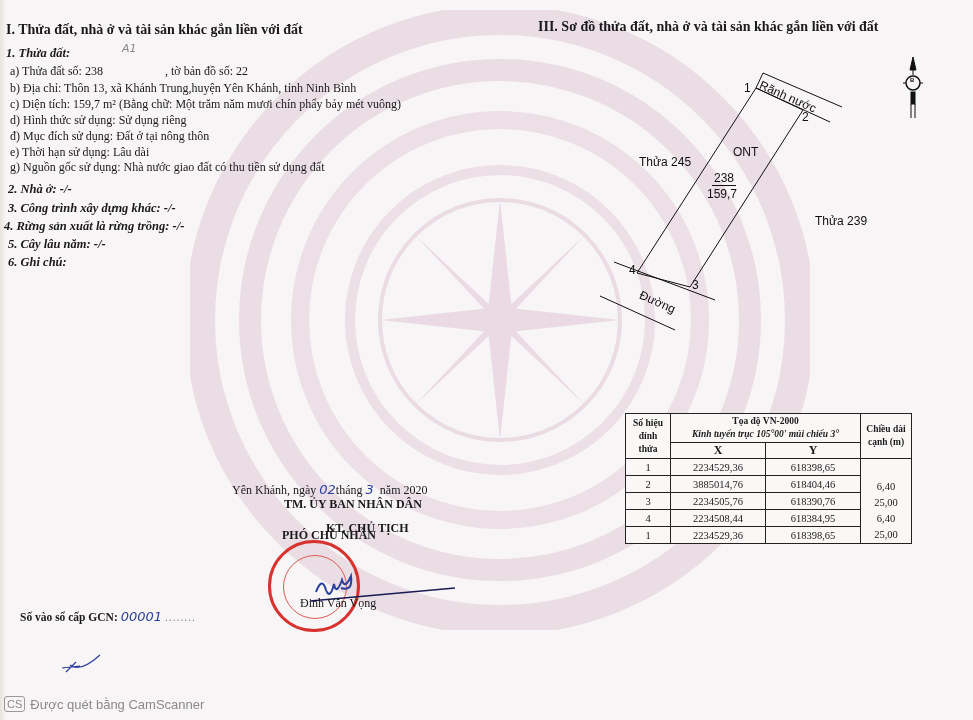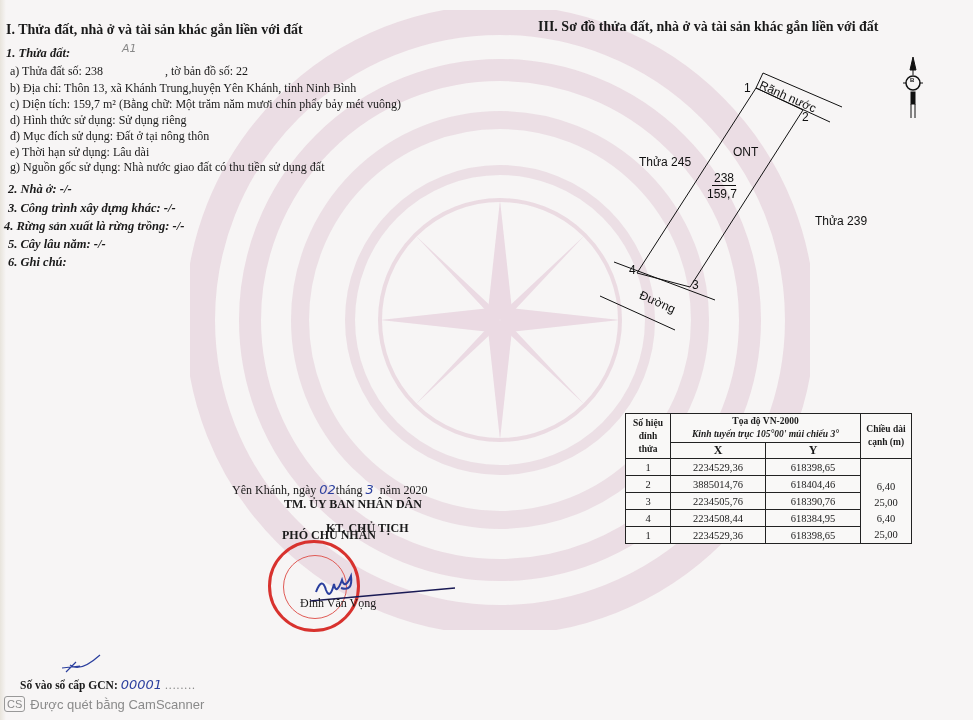--- a/index.html
+++ b/index.html
@@ -16,21 +16,21 @@
 
   .sign-block { position:absolute; left:230px; top:482px; width:240px; text-align:center; font-size:12px; }
   .sign-block .place { position:absolute; left:0; top:0; white-space:nowrap; }
   .hand { font-family:"DejaVu Sans", sans-serif; font-style:italic; color:#2b3f9e; font-size:13px; }
   .bold-line { position:absolute; font-weight:bold; font-size:12px; white-space:nowrap; }
 
   .stamp { position:absolute; left:268px; top:540px; width:92px; height:92px; border:3px solid #d8322e; border-radius:50%; box-sizing:border-box; }
   .stamp-inner { position:absolute; left:12px; top:12px; width:62px; height:62px; border:1.5px solid #e05a55; border-radius:50%; }
   .signer { position:absolute; left:300px; top:596px; font-weight:normal; font-size:12px; }
 
-  .gcn { position:absolute; left:20px; top:677px; font-size:11.5px; font-weight:bold; white-space:nowrap; }
+  .gcn { position:absolute; left:20px; top:609px; font-size:11.5px; font-weight:bold; white-space:nowrap; }
   .gcn .dots { color:#888; font-weight:normal; letter-spacing:1px; }
 
   .watermark { position:absolute; left:4px; top:696px; font-family:"Liberation Sans", sans-serif; font-size:13px; color:#8a8a8a; display:flex; align-items:center; gap:5px; }
   .cs-badge { border:1.5px solid #999; border-radius:3px; font-size:11px; padding:0 2px; color:#8a8a8a; line-height:14px; }
 
   .diagram { position:absolute; left:0; top:0; width:973px; height:720px; pointer-events:none; }
   .dlabel { position:absolute; font-family:"Liberation Sans", sans-serif; font-size:12px; white-space:nowrap; color:#111; }
 
   table.coords { position:absolute; left:625px; top:413px; border-collapse:collapse; font-size:10px; background:#f9f8f7; }
   table.coords td, table.coords th { border:1px solid #222; padding:0 4px; text-align:center; }

